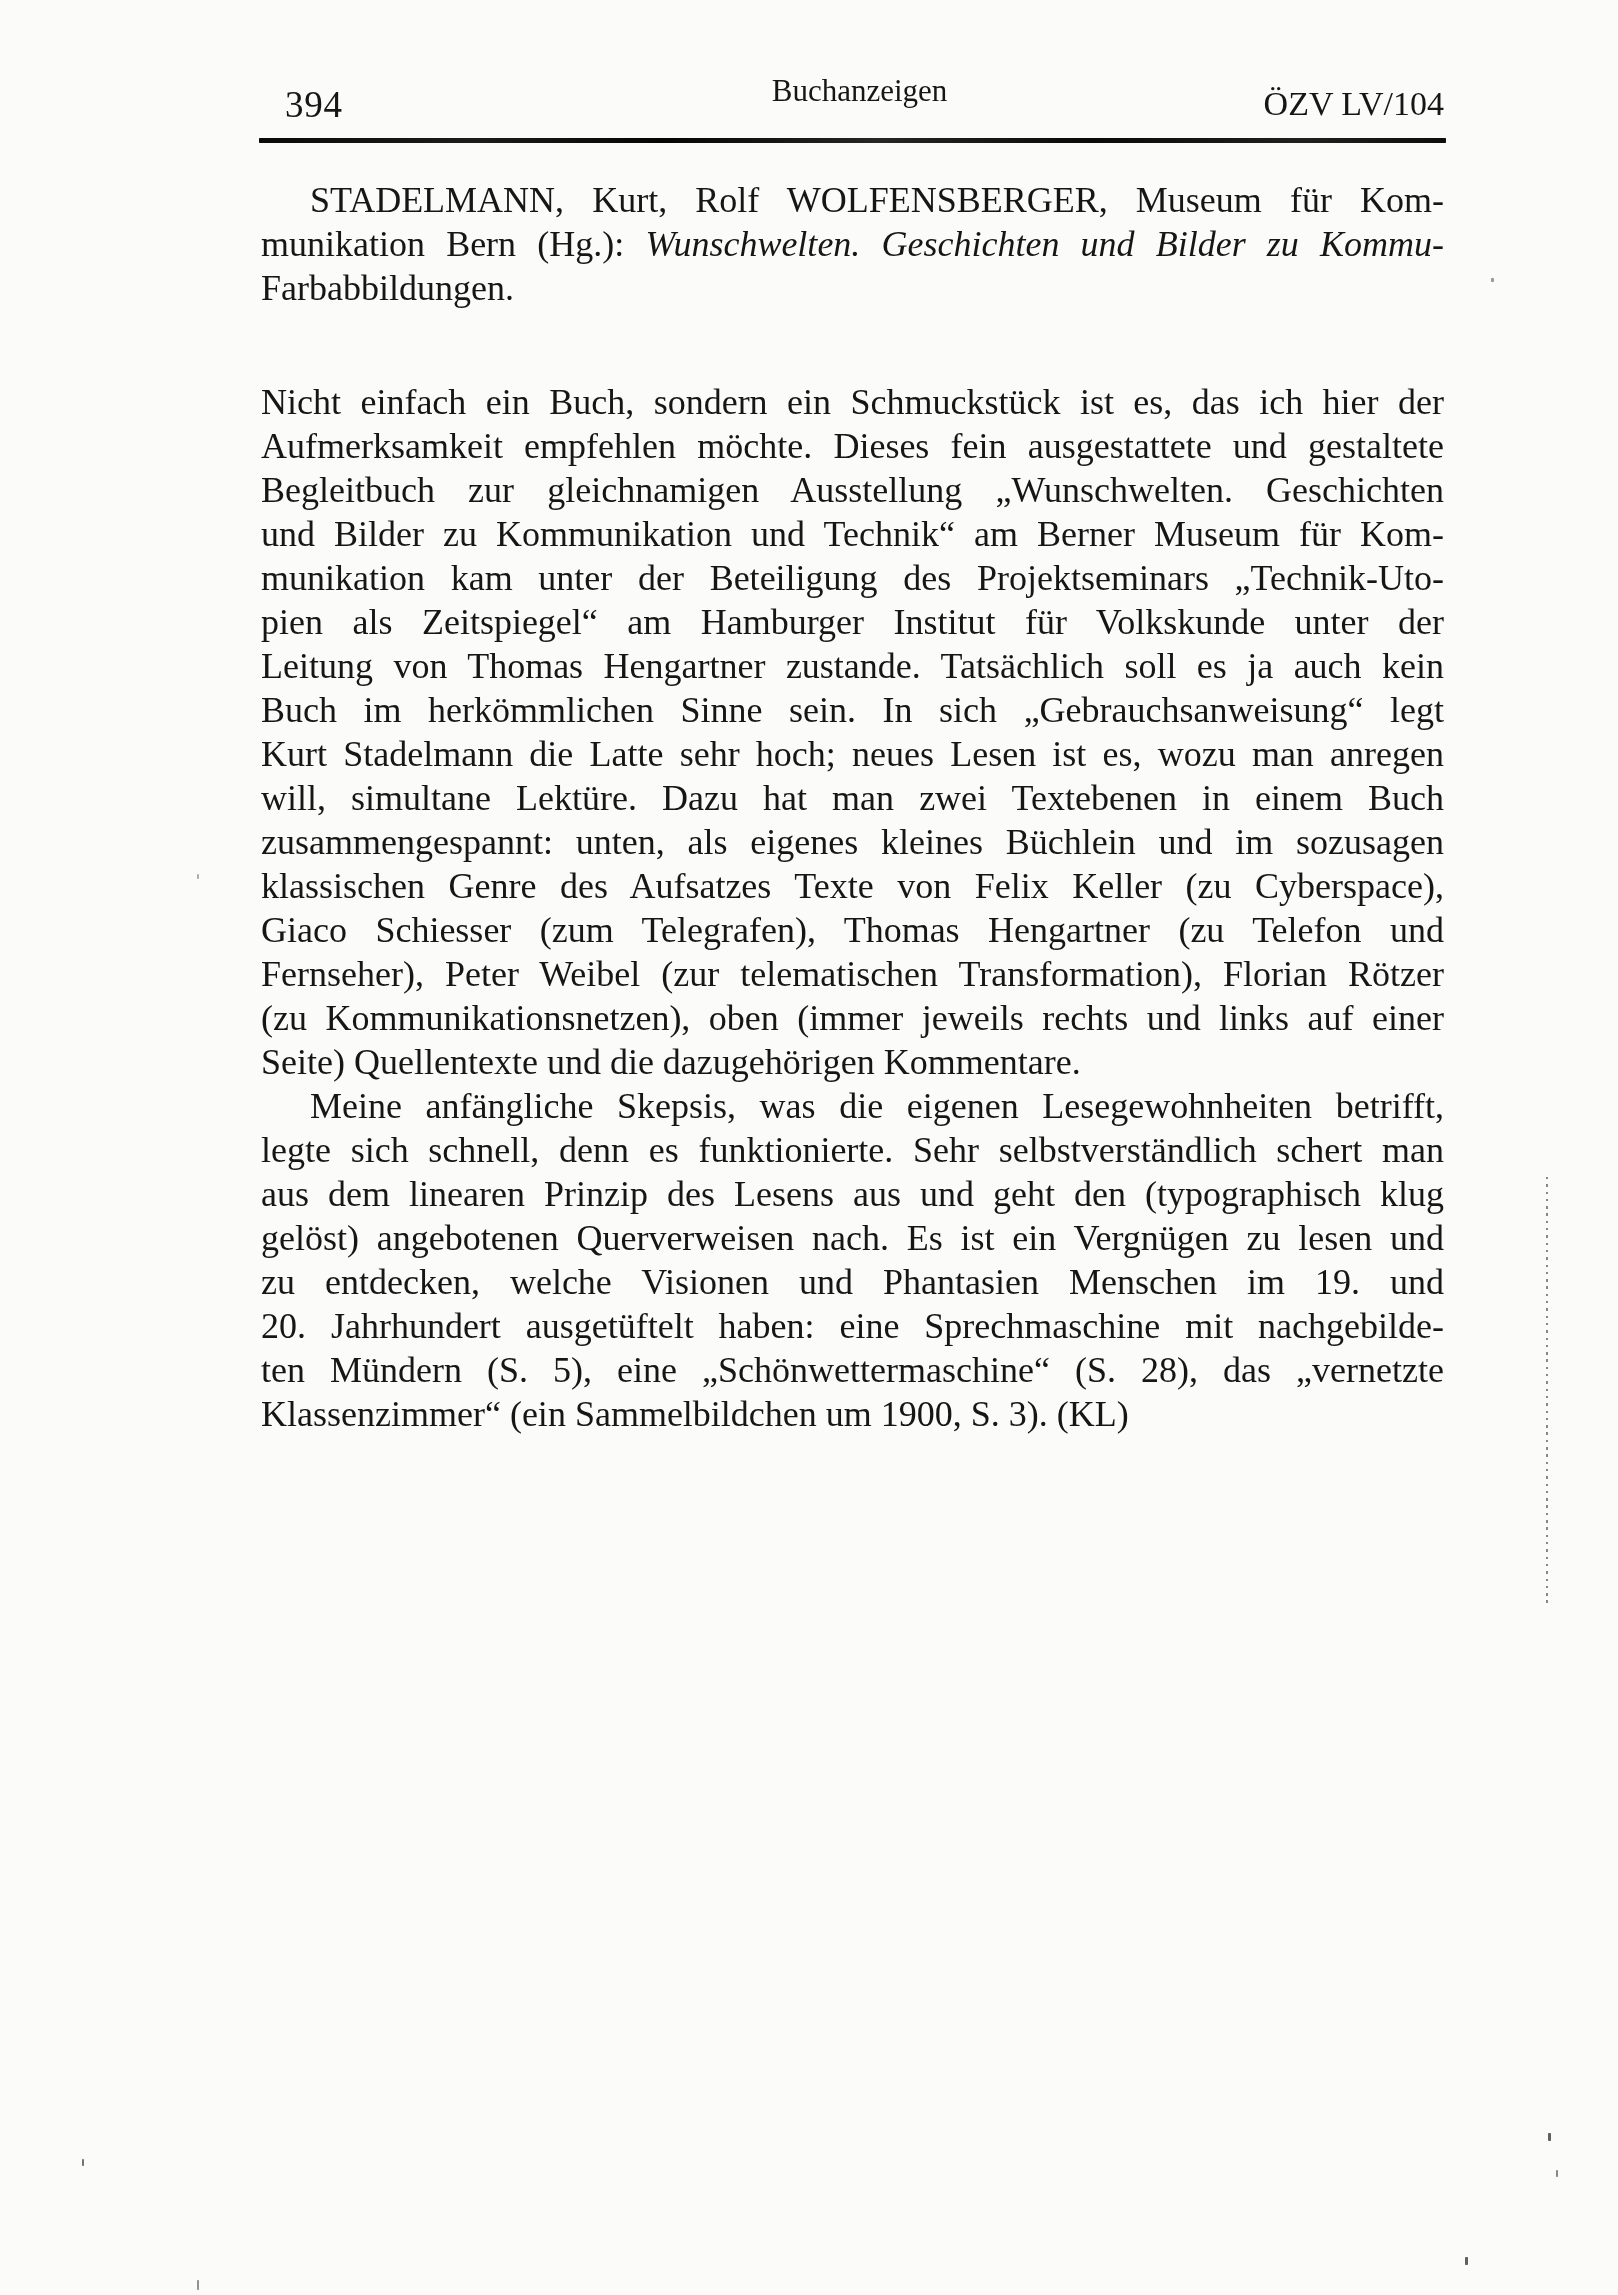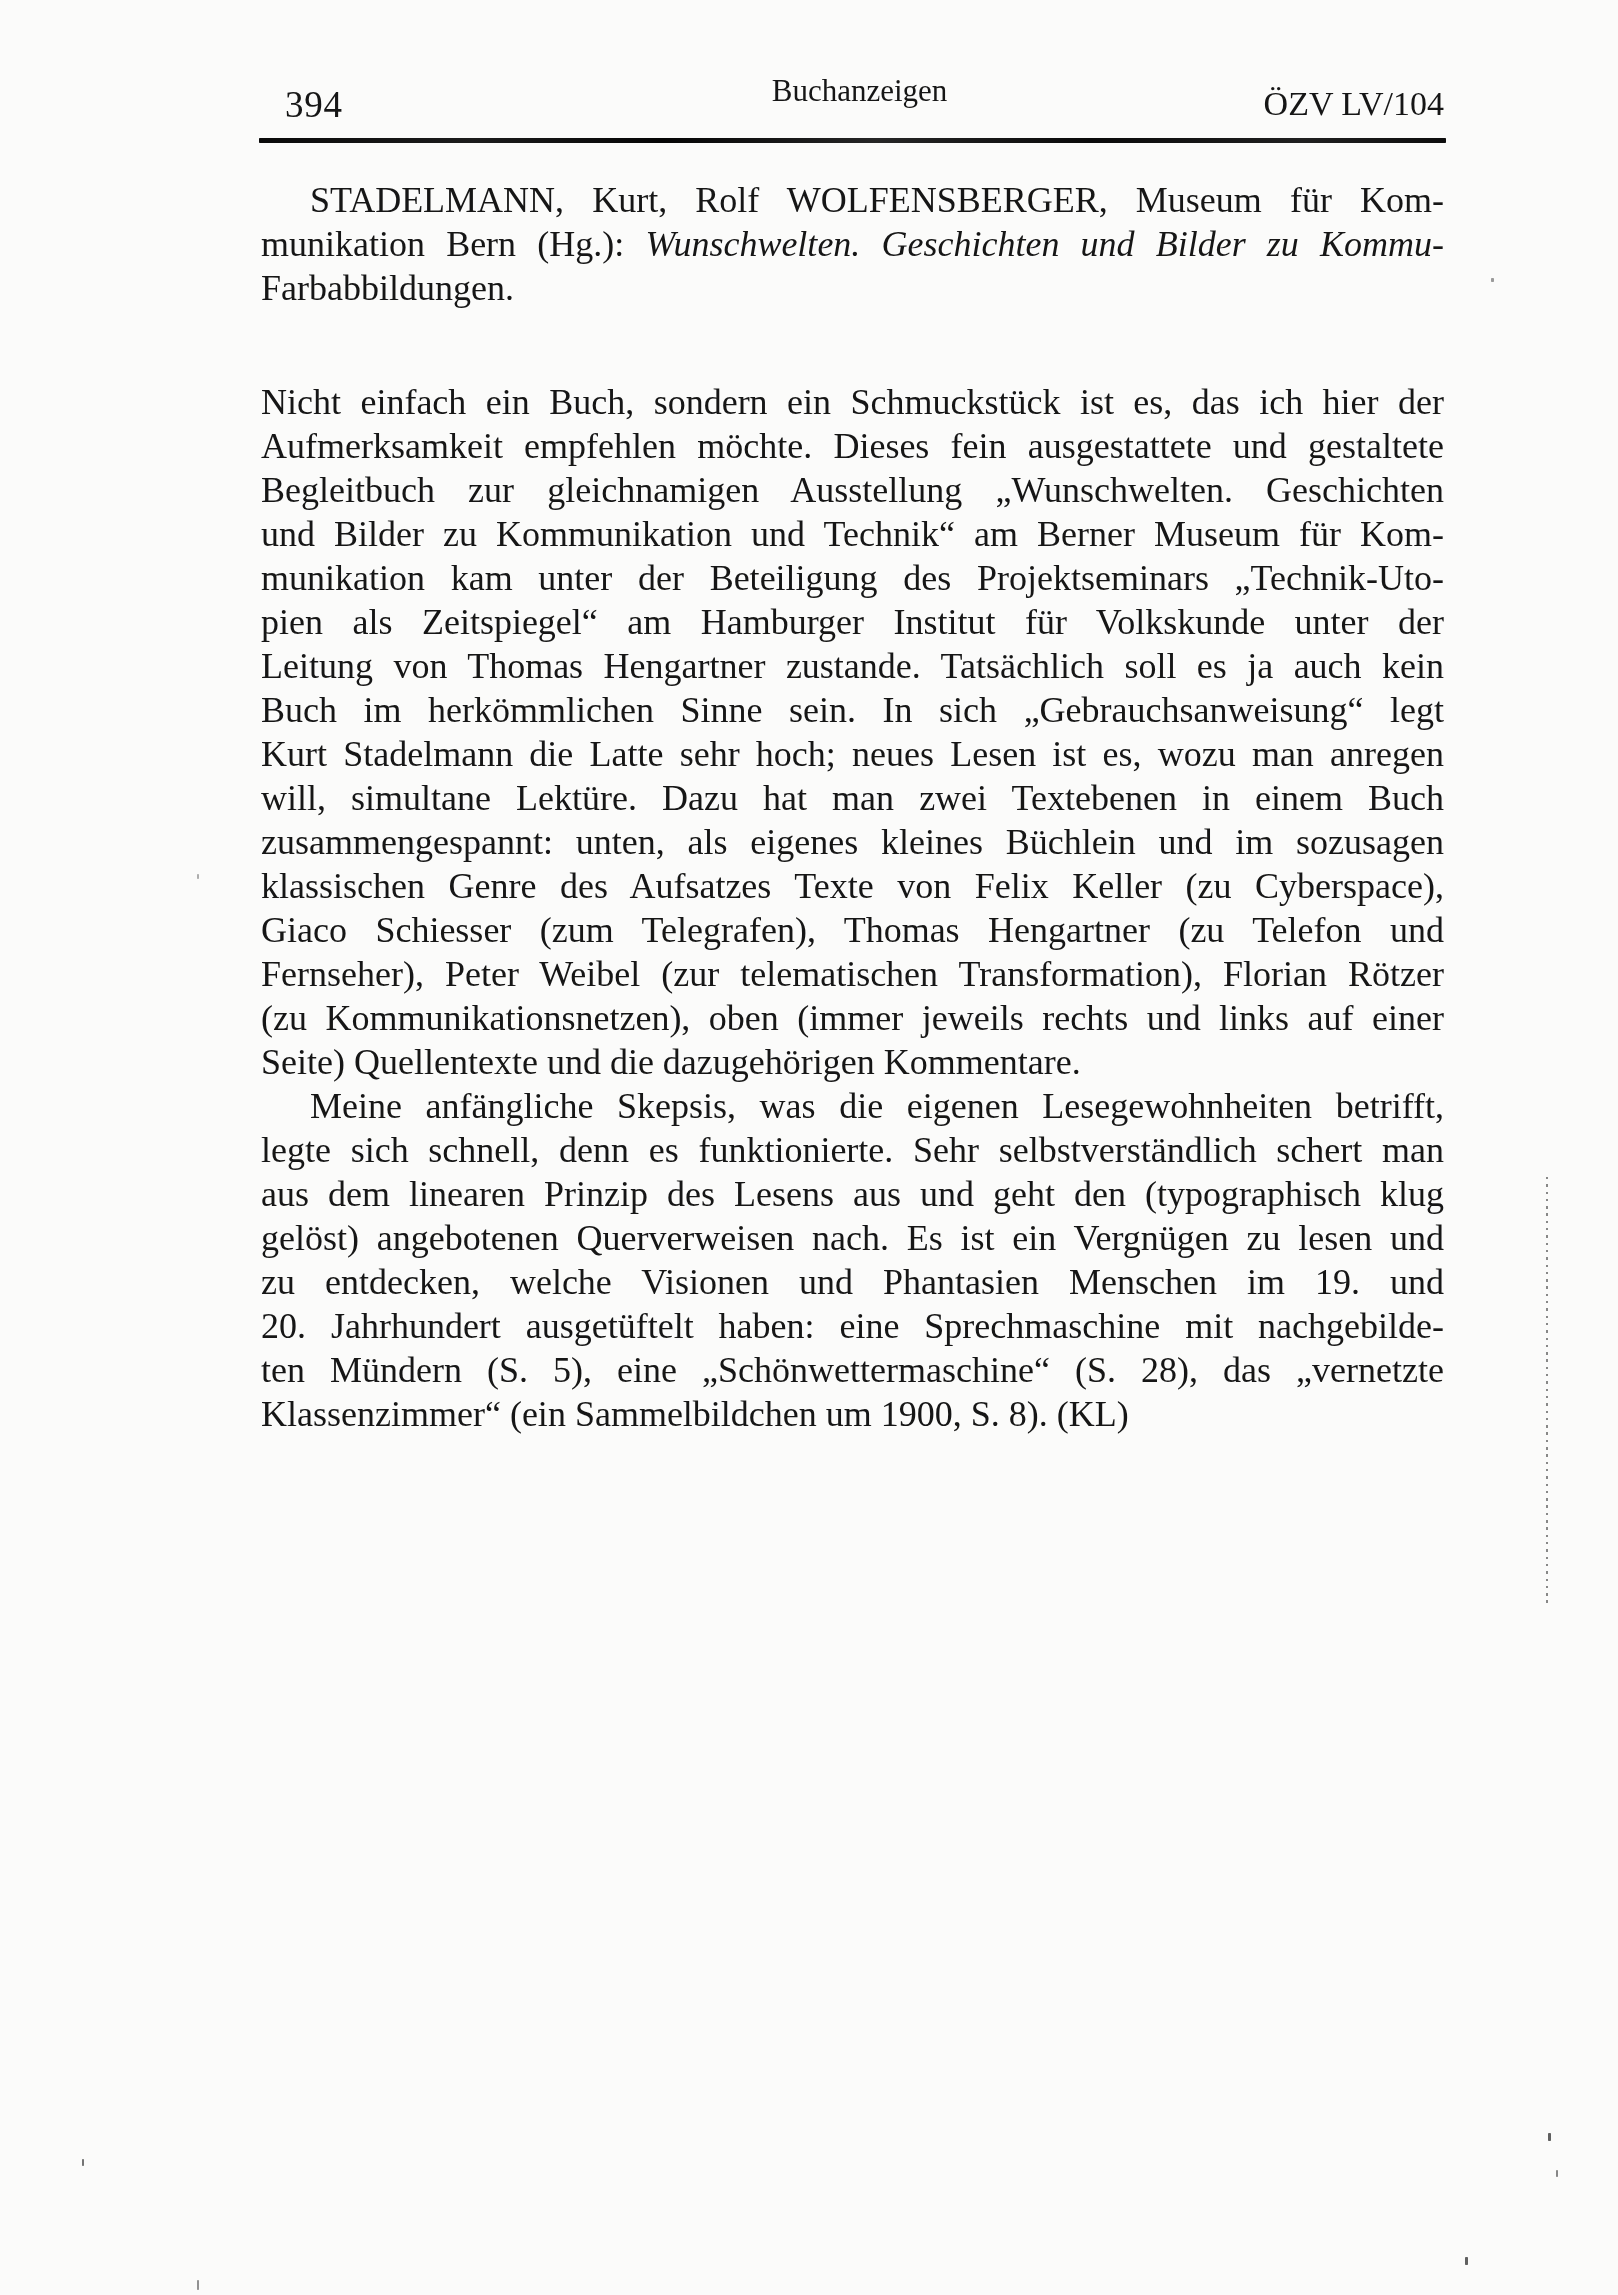--- a/index.html
+++ b/index.html
@@ -124,21 +124,21 @@
     <div class="line">(zu Kommunikationsnetzen), oben (immer jeweils rechts und links auf einer</div>
     <div class="line rag">Seite) Quellentexte und die dazugehörigen Kommentare.</div>
 
     <div class="line indent">Meine anfängliche Skepsis, was die eigenen Lesegewohnheiten betrifft,</div>
     <div class="line">legte sich schnell, denn es funktionierte. Sehr selbstverständlich schert man</div>
     <div class="line">aus dem linearen Prinzip des Lesens aus und geht den (typographisch klug</div>
     <div class="line">gelöst) angebotenen Querverweisen nach. Es ist ein Vergnügen zu lesen und</div>
     <div class="line">zu entdecken, welche Visionen und Phantasien Menschen im 19. und</div>
     <div class="line">20. Jahrhundert ausgetüftelt haben: eine Sprechmaschine mit nachgebilde-</div>
     <div class="line">ten Mündern (S. 5), eine „Schönwettermaschine“ (S. 28), das „vernetzte</div>
-    <div class="line rag">Klassenzimmer“ (ein Sammelbildchen um 1900, S. 8). (KL)</div>
+    <div class="line rag">Klassenzimmer“ (ein Sammelbildchen um 1900, S. 3). (KL)</div>
   </section>
 
   <div class="dotline"></div>
   <div class="speck s1"></div>
   <div class="speck s2"></div>
   <div class="speck s3"></div>
   <div class="speck s4"></div>
   <div class="speck s5"></div>
   <div class="speck s6"></div>
   <div class="speck s7"></div>

